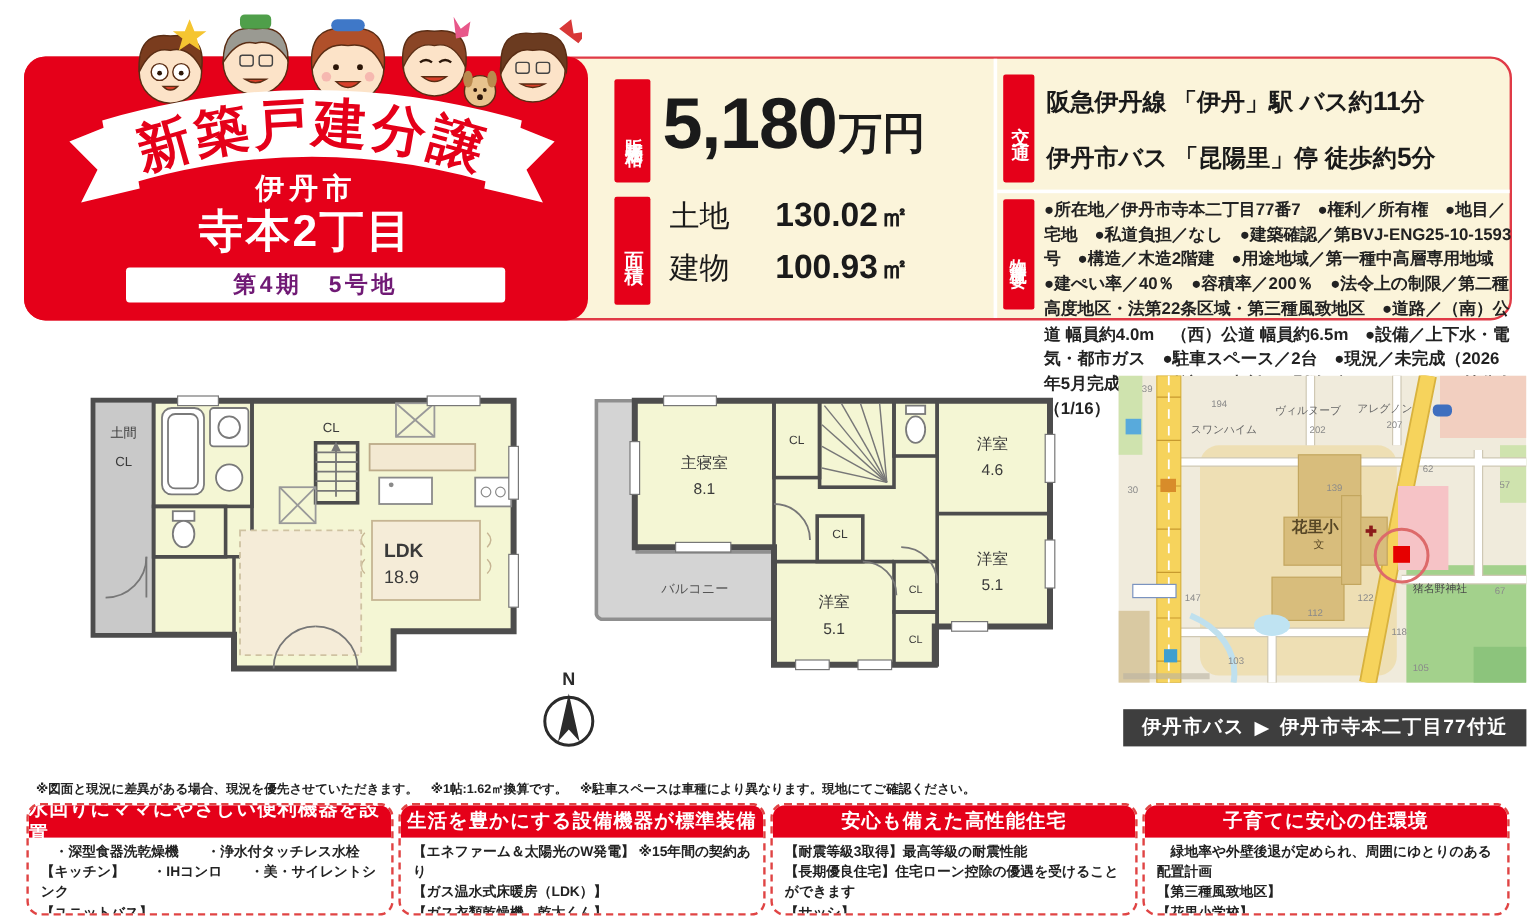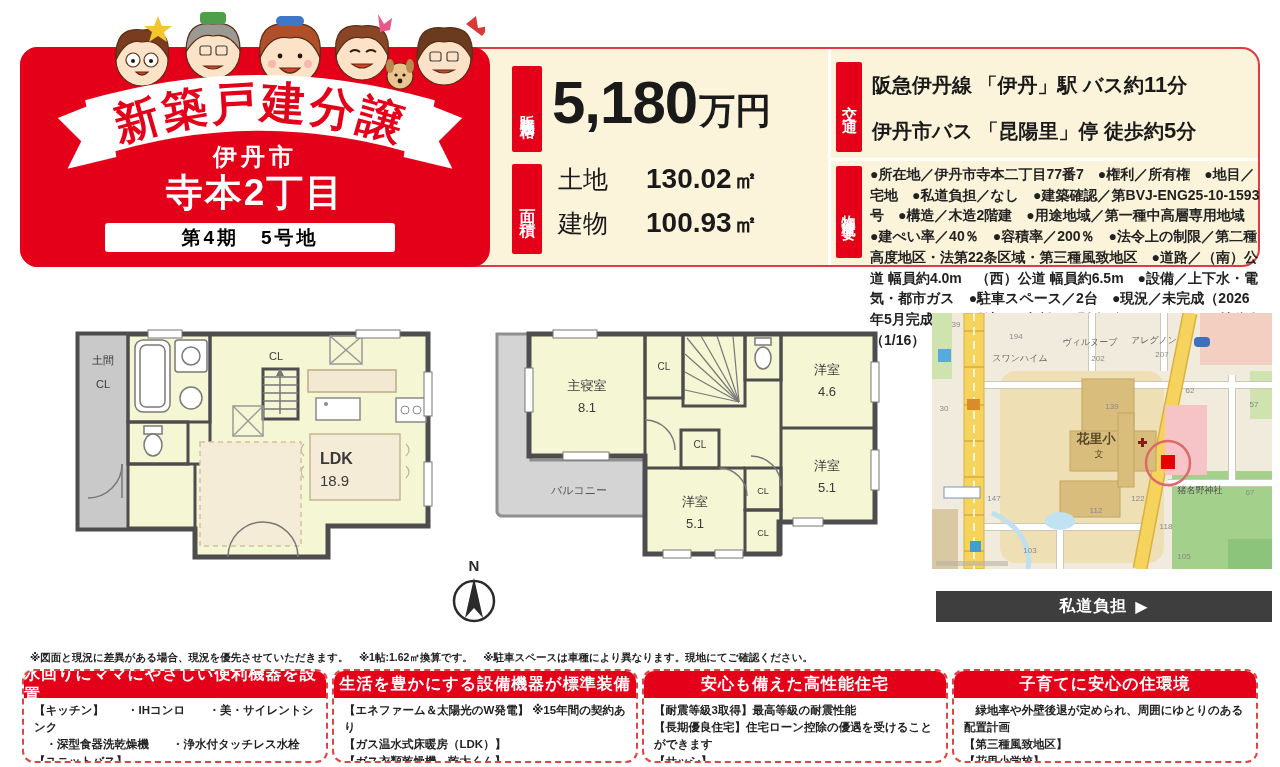--- a/index.html
+++ b/index.html
@@ -9,22 +9,22 @@
 
   
   .cream-panel{left:20px;top:47px;width:1240px;height:220px;background:#fbf4da;
     border:2px solid #e03a46;border-radius:18px;box-sizing:border-box;}
   .red-panel{left:20px;top:47px;width:470px;height:220px;background:#e50019;border-radius:18px;}
   .v-div{left:828px;top:49px;width:3px;height:216px;background:#fff;}
   .h-div{left:831px;top:158px;width:427px;height:3px;background:#fff;}
 
   .city{left:20px;top:141px;width:470px;text-align:center;color:#fff;font-weight:700;font-size:24px;letter-spacing:4px;}
   .district{left:20px;top:168px;width:470px;text-align:center;color:#fff;font-weight:800;font-size:37px;letter-spacing:2px;}
-  .phase-box{left:105px;top:223px;width:290px;height:29px;background:#fff;border-radius:3px;
-    color:#000000;font-weight:800;font-size:19px;text-align:center;line-height:29px;letter-spacing:3px;}
+  .phase-box{left:105px;top:223px;width:316px;height:29px;background:#fff;border-radius:3px;
+    color:#701a75;font-weight:800;font-size:19px;text-align:center;line-height:29px;letter-spacing:3px;}
 
   .vchip{background:#e50019;color:#fff;font-weight:700;writing-mode:vertical-rl;text-orientation:upright;
     display:flex;align-items:center;justify-content:center;border-radius:2px;}
   .chip-price{left:512px;top:66px;width:30px;height:86px;font-size:15px;letter-spacing:3px;}
   .chip-area{left:512px;top:164px;width:30px;height:90px;font-size:16px;letter-spacing:12px;}
   .chip-access{left:836px;top:62px;width:26px;height:90px;font-size:15px;letter-spacing:14px;}
   .chip-overview{left:836px;top:166px;width:26px;height:92px;font-size:14px;letter-spacing:4px;}
 
   .price-row{left:552px;top:68px;width:290px;display:flex;align-items:baseline;color:#1a1a1a;}
   .yen-num{font-size:60px;font-weight:800;letter-spacing:-1px;}
@@ -410,30 +410,31 @@
       <text x="164" y="200">112</text>
       <text x="234" y="216">118</text>
       <text x="62" y="188">147</text>
       <text x="98" y="240">103</text>
       <text x="318" y="182">67</text>
       <text x="252" y="246">105</text>
     </g>
   </svg>
 
   <div class="abs addr-bar">
-    <span>私道負担</span>
+    <span>伊丹市バス</span>
     <span>▶</span>
+    <span>伊丹市寺本二丁目77付近</span>
   </div>
 
   <div class="abs disclaimer">※図面と現況に差異がある場合、現況を優先させていただきます。　※1帖:1.62㎡換算です。　※駐車スペースは車種により異なります。現地にてご確認ください。</div>
 
   <div class="abs feature-row">
     <div class="fbox">
       <div class="fhead">水回りにママにやさしい便利機器を設置</div>
-      <div class="fbody"><div>【キッチン】　　・IHコンロ　　・美・サイレントシンク</div><div>　・深型食器洗乾燥機　　・浄水付タッチレス水栓</div><div>【ユニットバス】</div></div>
+      <div class="fbody"><div>　・深型食器洗乾燥機　　・浄水付タッチレス水栓</div><div>【キッチン】　　・IHコンロ　　・美・サイレントシンク</div><div>【ユニットバス】</div></div>
     </div>
     <div class="fbox">
       <div class="fhead">生活を豊かにする設備機器が標準装備</div>
       <div class="fbody"><div>【エネファーム＆太陽光のW発電】 ※15年間の契約あり</div><div>【ガス温水式床暖房（LDK）】</div><div>【ガス衣類乾燥機　乾太くん】</div></div>
     </div>
     <div class="fbox">
       <div class="fhead">安心も備えた高性能住宅</div>
       <div class="fbody"><div>【耐震等級3取得】最高等級の耐震性能</div><div>【長期優良住宅】住宅ローン控除の優遇を受けることができます</div><div>【サッシ】</div></div>
     </div>
     <div class="fbox">

